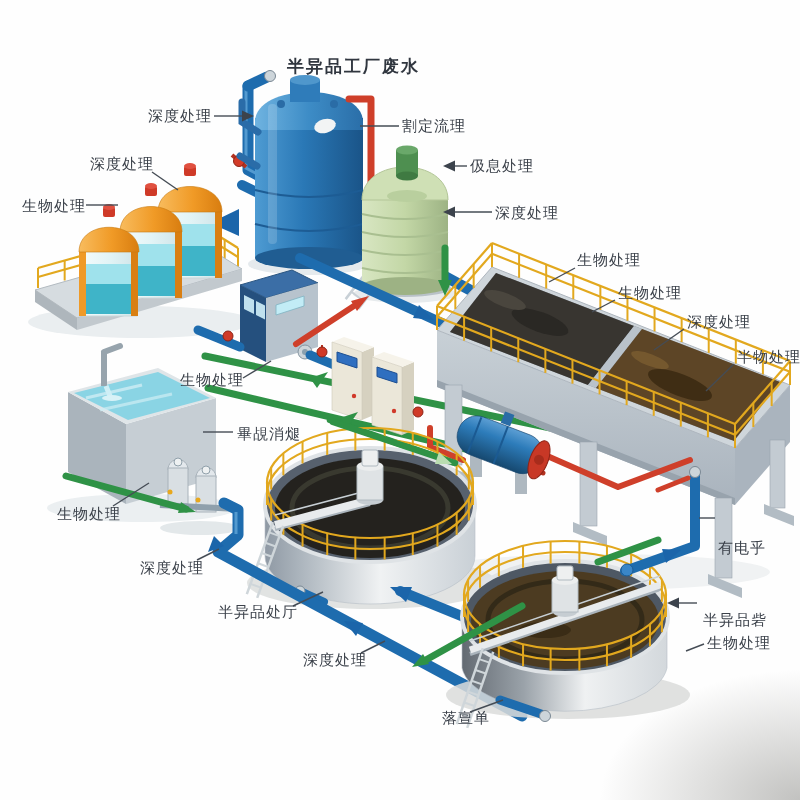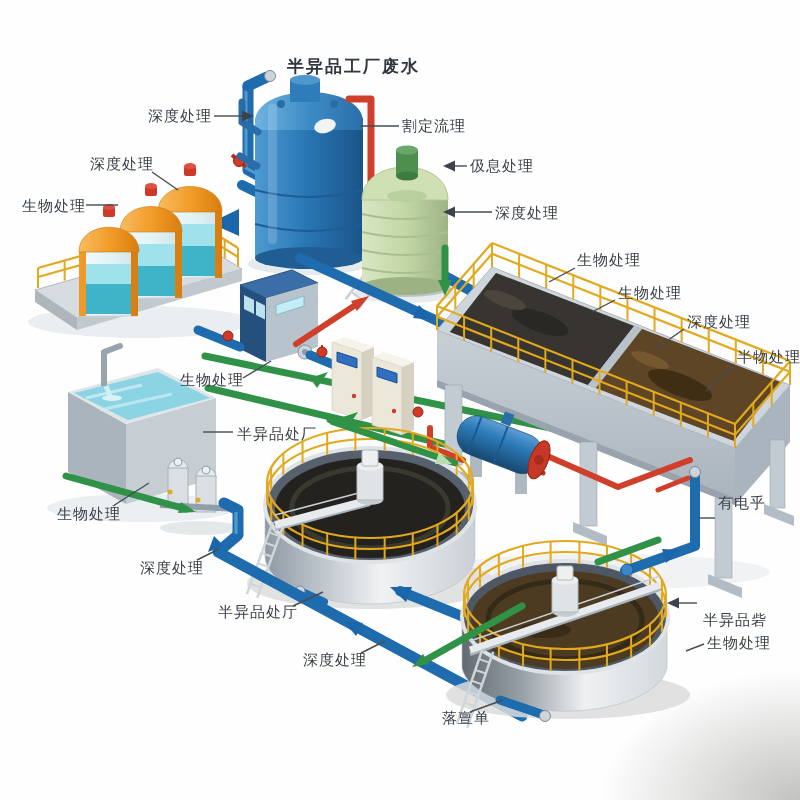--- a/index.html
+++ b/index.html
@@ -526,22 +526,22 @@
 <div class="lbl" style="left:90px;top:155px">深度处理</div>
 <div class="lbl" style="left:22px;top:197px">生物处理</div>
 <div class="lbl" style="left:402px;top:117px">割定流理</div>
 <div class="lbl" style="left:470px;top:157px">伋息处理</div>
 <div class="lbl" style="left:495px;top:204px">深度处理</div>
 <div class="lbl" style="left:577px;top:251px">生物处理</div>
 <div class="lbl" style="left:618px;top:284px">生物处理</div>
 <div class="lbl" style="left:687px;top:313px">深度处理</div>
 <div class="lbl" style="left:737px;top:348px">半物处理</div>
 <div class="lbl" style="left:180px;top:371px">生物处理</div>
-<div class="lbl" style="left:237px;top:425px">半异品处厂</div>
+<div class="lbl" style="left:237px;top:425px">畢覘消煺</div>
 <div class="lbl" style="left:57px;top:505px">生物处理</div>
 <div class="lbl" style="left:140px;top:559px">深度处理</div>
 <div class="lbl" style="left:218px;top:603px">半异品处厅</div>
 <div class="lbl" style="left:303px;top:651px">深度处理</div>
 <div class="lbl" style="left:442px;top:709px">落亶单</div>
-<div class="lbl" style="left:718px;top:494px">有电乎</div>
+<div class="lbl" style="left:718px;top:539px">有电乎</div>
 <div class="lbl" style="left:703px;top:611px">半异品砦</div>
 <div class="lbl" style="left:707px;top:634px">生物处理</div>
 </div>
 
 </body></html>

